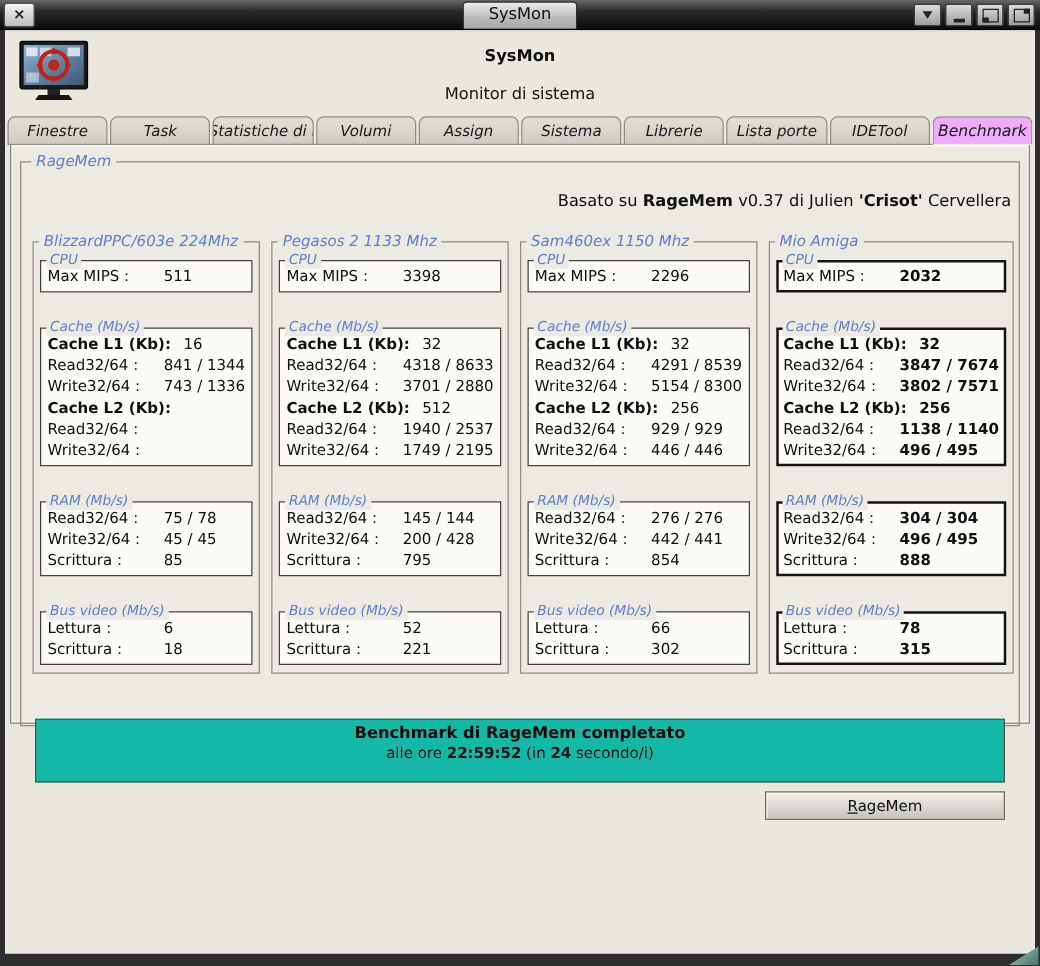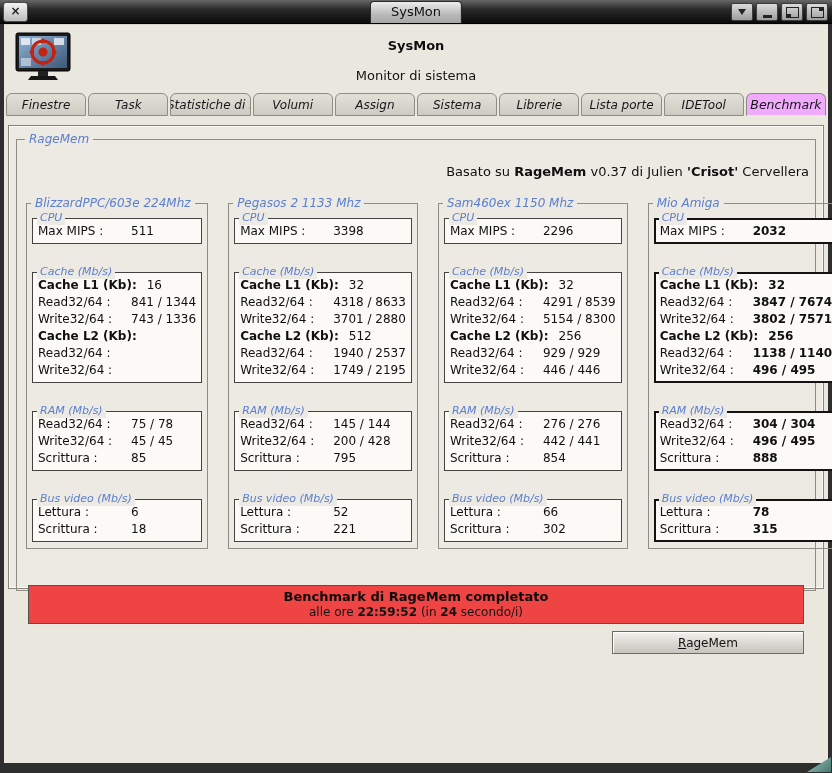--- a/index.html
+++ b/index.html
@@ -57,55 +57,55 @@
     font-size:12px;font-style:italic;color:#17171a;
     display:flex;align-items:center;justify-content:center;
     white-space:nowrap;overflow:hidden;cursor:pointer;
   }
   .tab.active{
     background:#f0abfc;border-bottom:1px solid #eceae2;
     font-size:12.5px;
   }
   
   .main-panel{
-    position:absolute;top:100px;left:4px;right:4px;height:464px;box-sizing:border-box;
+    position:absolute;top:90px;left:4px;right:4px;height:464px;box-sizing:border-box;
     background:#eceae2;border:1px solid #86837b;
     box-shadow:inset 1px 1px 0 #fbfaf6,inset -1px -1px 0 #fbfaf6;
     z-index:2;
   }
   .group{
     position:relative;border:1px solid #8f8c84;
     margin:13px 7px 0;padding:6px 6px 8px;box-sizing:border-box;height:452px;
   }
   .legend{
     position:absolute;top:-8px;left:8px;background:#eceae2;padding:0 4px;
     color:#5b7ed0;font-style:italic;font-size:12px;line-height:14px;white-space:nowrap;
   }
   .credit{text-align:right;margin:18px 0 24px;font-size:13px;color:#101010;}
   .b{font-weight:bold;}
   
-  .cols{display:flex;gap:20px;margin:0 3px;align-items:stretch;}
+  .cols{display:flex;gap:9px;margin:0 3px;align-items:stretch;}
   .machine{
     position:relative;flex:1;border:1px solid #8f8c84;
     padding:11px 5px 6px;box-sizing:border-box;
   }
   .machine-legend{left:4px;font-size:12px;}
   .subbox{position:relative;margin-top:28px;}
   .subbox.first{margin-top:3px;}
   .sub-legend{left:5px;top:-7px;font-size:11px;padding:0 3px;z-index:1;}
   .box{background:#fbfaf7;border:1px solid #45433f;padding:4px 5px 3px;}
   .machine.highlight .box{border:2px solid #131313;padding:3px 4px 2px;}
   .row{display:flex;font-size:12px;line-height:17px;color:#101010;white-space:nowrap;}
   .lbl{min-width:93px;flex-shrink:0;}
   .lbl.bold{font-weight:bold;min-width:0;margin-right:10px;}
   .machine.highlight .val{font-weight:bold;}
   
   .status-box{
-    margin:36px 5px 0;background:#ef4444;border:1px solid #55524c;
-    text-align:center;padding:3px 0 4px;
+    margin:36px 5px 0;background:#14b8a6;border:1px solid #55524c;
+    text-align:center;padding:3px 0 16px;
   }
   .status-line1{font-weight:bold;font-size:13px;color:#0d0d0d;}
   .status-line2{font-size:12px;margin-top:1px;color:#141414;}
   .btn-row{display:flex;justify-content:flex-end;margin:7px 5px 0;}
   .ragemem-btn{
     width:192px;height:23px;box-sizing:border-box;
     background:linear-gradient(#f3f2ee,#d2d0c9 70%,#c6c4bd);
     border:1px solid #6e6b63;box-shadow:inset 1px 1px 0 #ffffff;
     font-size:12px;color:#101010;
     display:flex;align-items:center;justify-content:center;cursor:pointer;

